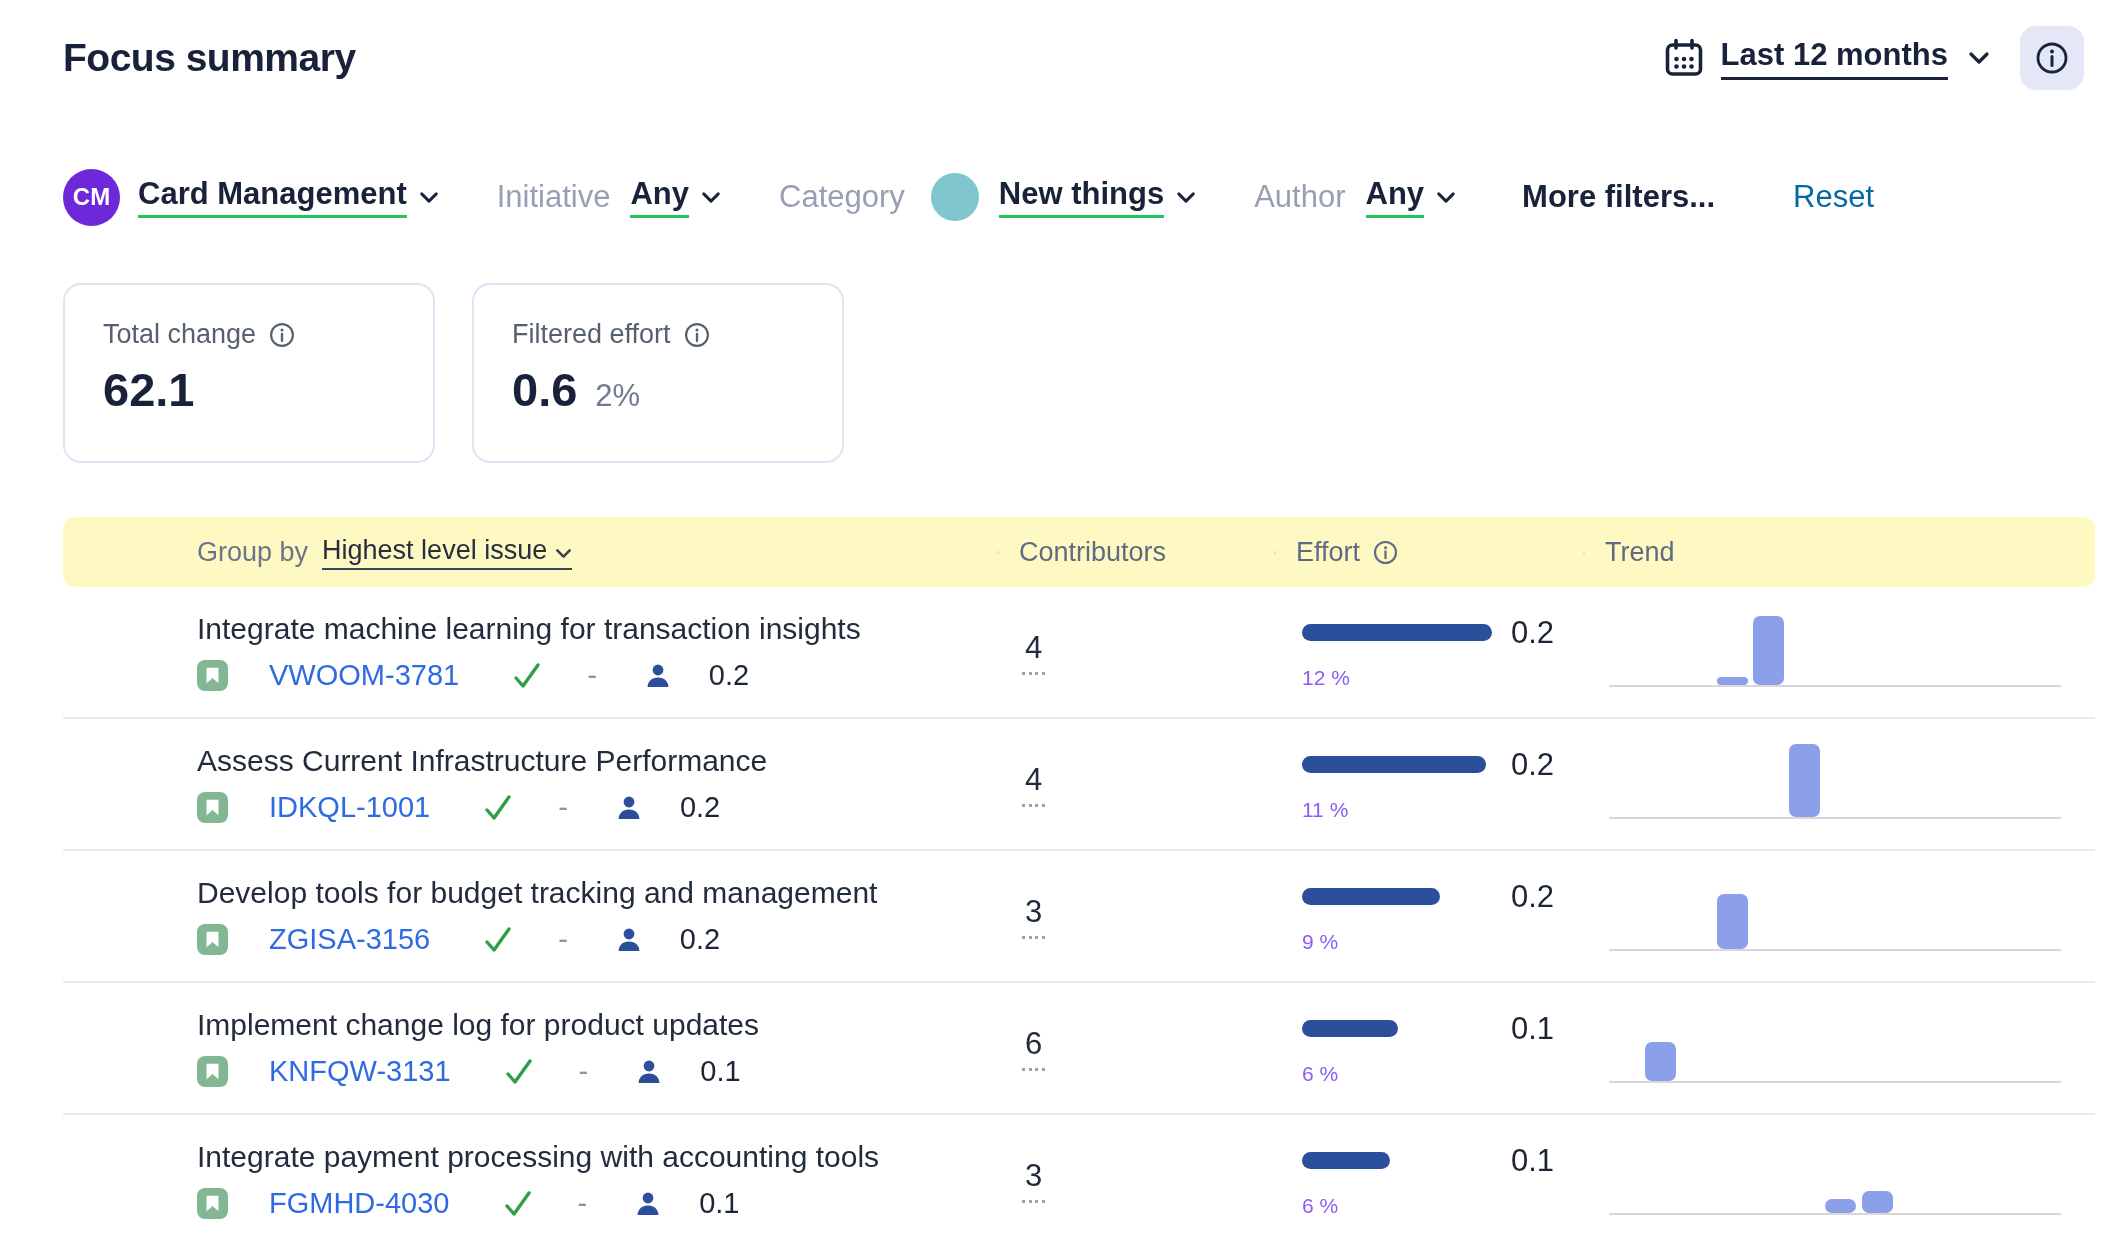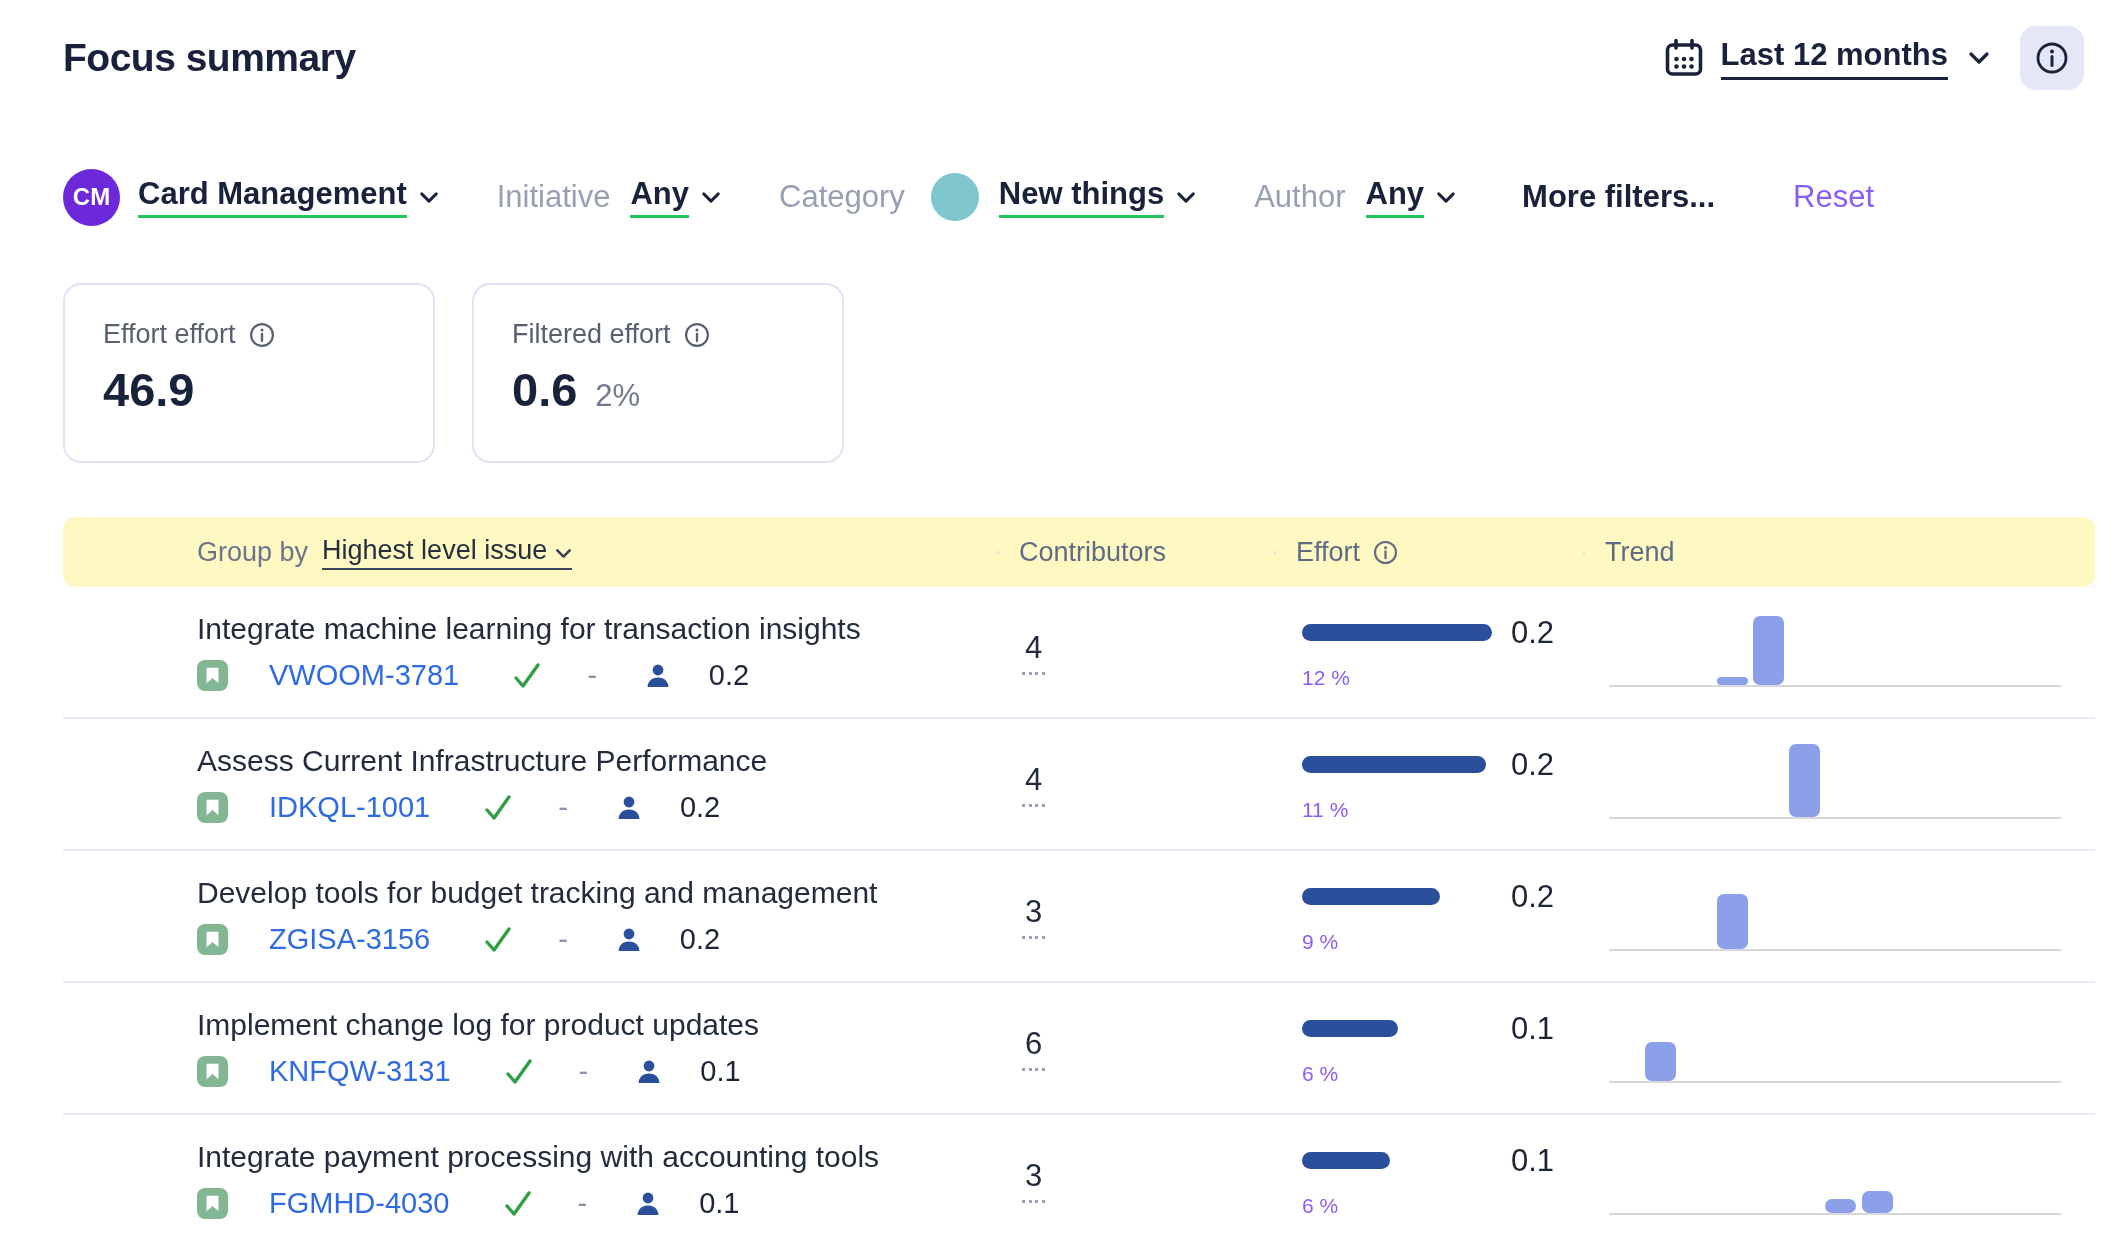--- a/index.html
+++ b/index.html
@@ -19,21 +19,21 @@
   .info-btn{width:64px;height:64px;border-radius:16px;background:#e4e8f6;display:flex;align-items:center;justify-content:center;cursor:pointer;}
 
   
   .filters{left:63px;top:163px;height:68px;display:flex;align-items:center;font-size:31px;white-space:nowrap;}
   .avatar{width:57px;height:57px;border-radius:50%;color:#fff;font-size:24px;font-weight:700;display:flex;align-items:center;justify-content:center;margin-right:18px;background:#6d28d9;}
   .fvalue{font-weight:700;color:#18223a;border-bottom:3px solid #22c55e;padding-bottom:3px;cursor:pointer;}
   .flabel{color:#97a0b3;margin:0 20px 0 58px;}
   .fgroup{display:flex;align-items:center;}
   .cat-dot{width:48px;height:48px;border-radius:50%;margin:0 20px 0 6px;background:#7FC6CF;}
   .more-filters{font-weight:700;color:#18223a;margin-left:66px;cursor:pointer;}
-  .reset{color:#8b5cf6;margin-left:78px;cursor:pointer;}
+  .reset{color:#0369a1;margin-left:78px;cursor:pointer;}
 
   
   .cards{left:63px;top:283px;display:flex;gap:37px;}
   .card{width:372px;height:180px;border:2px solid #dfe4f4;border-radius:18px;box-sizing:border-box;padding:34px 0 0 38px;background:#fff;}
   .card-label{font-size:27px;color:#57606f;display:flex;align-items:center;gap:12px;}
   .card-value{font-size:47px;font-weight:700;color:#18223a;margin-top:12px;display:flex;align-items:baseline;gap:18px;}
   .card-pct{font-size:31px;color:#6f7a8e;font-weight:400;}
 
   
   .table{left:63px;top:517px;width:2032px;}
@@ -147,31 +147,31 @@
     </span>
   </div>
 
   <span class="more-filters">More filters...</span>
   <span class="reset">Reset</span>
 </div>
 
 <div class="abs cards">
   <div class="card">
     <div class="card-label">
-      <span>Effort effort</span>
+      <span>Total change</span>
       <span>
         <svg width="28" height="28" viewBox="0 0 36 36" fill="none">
           <circle cx="18" cy="18" r="14" stroke="#57606f" stroke-width="2.8"></circle>
           <circle cx="18" cy="11.5" r="2" fill="#57606f"></circle>
           <line x1="18" y1="16.5" x2="18" y2="25.5" stroke="#57606f" stroke-width="3" stroke-linecap="round"></line>
         </svg>
       </span>
     </div>
     <div class="card-value">
-        <span>46.9</span>
+        <span>62.1</span>
       </div>
   </div>
   <div class="card">
     <div class="card-label">
       <span>Filtered effort</span>
       <span>
         <svg width="28" height="28" viewBox="0 0 36 36" fill="none">
           <circle cx="18" cy="18" r="14" stroke="#57606f" stroke-width="2.8"></circle>
           <circle cx="18" cy="11.5" r="2" fill="#57606f"></circle>
           <line x1="18" y1="16.5" x2="18" y2="25.5" stroke="#57606f" stroke-width="3" stroke-linecap="round"></line>

